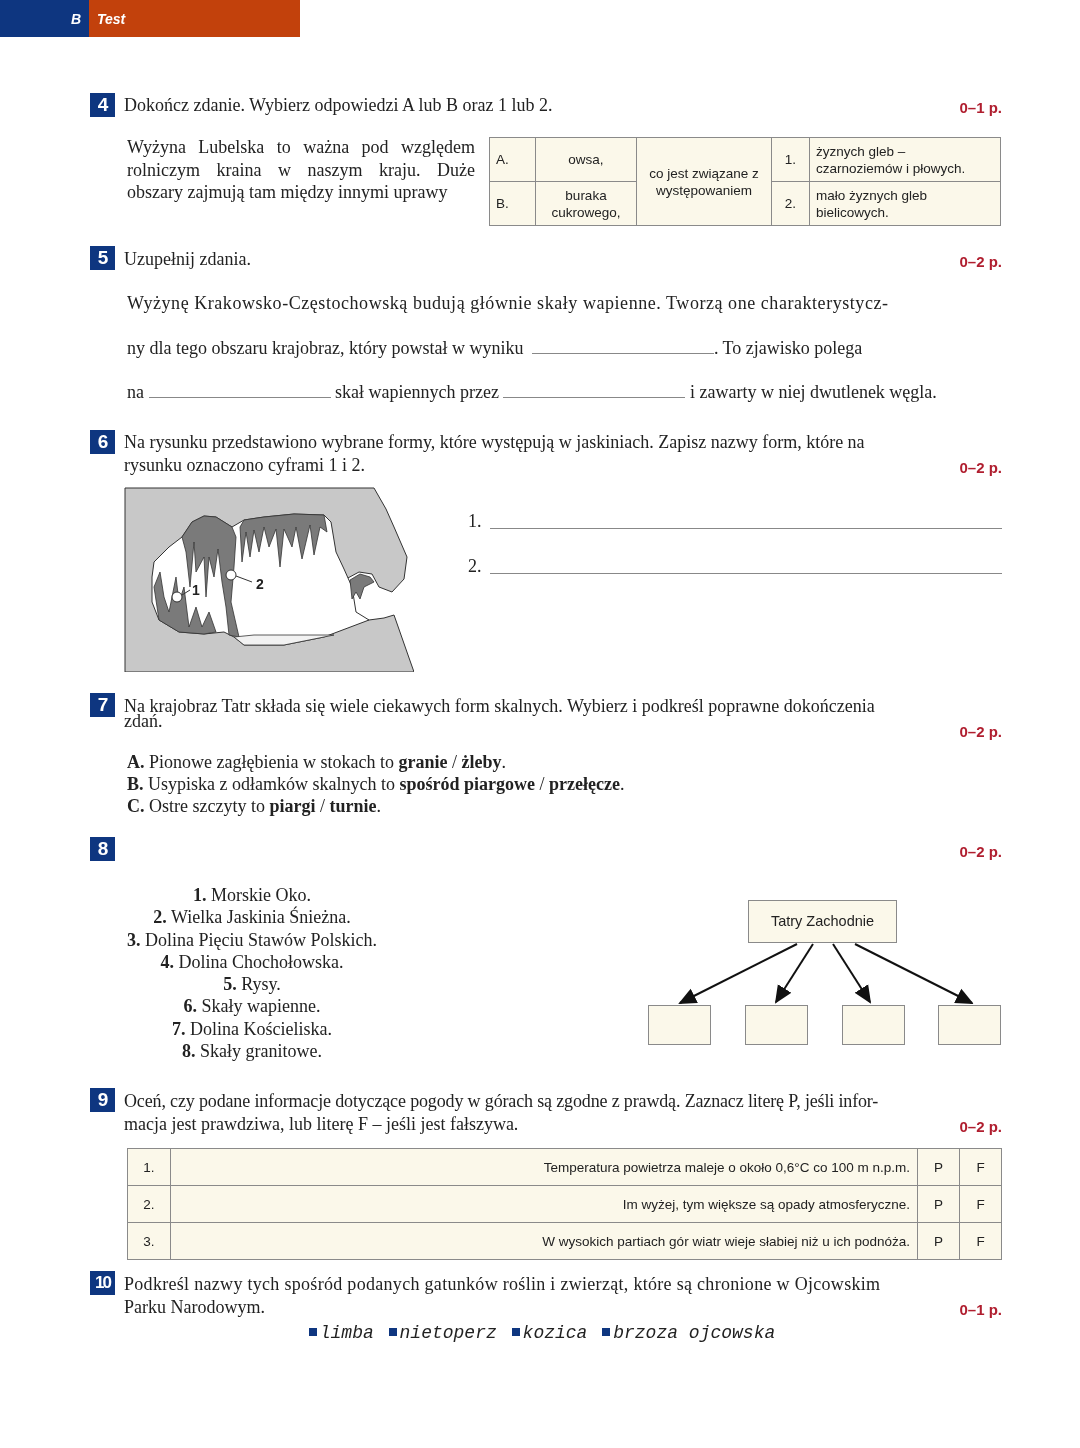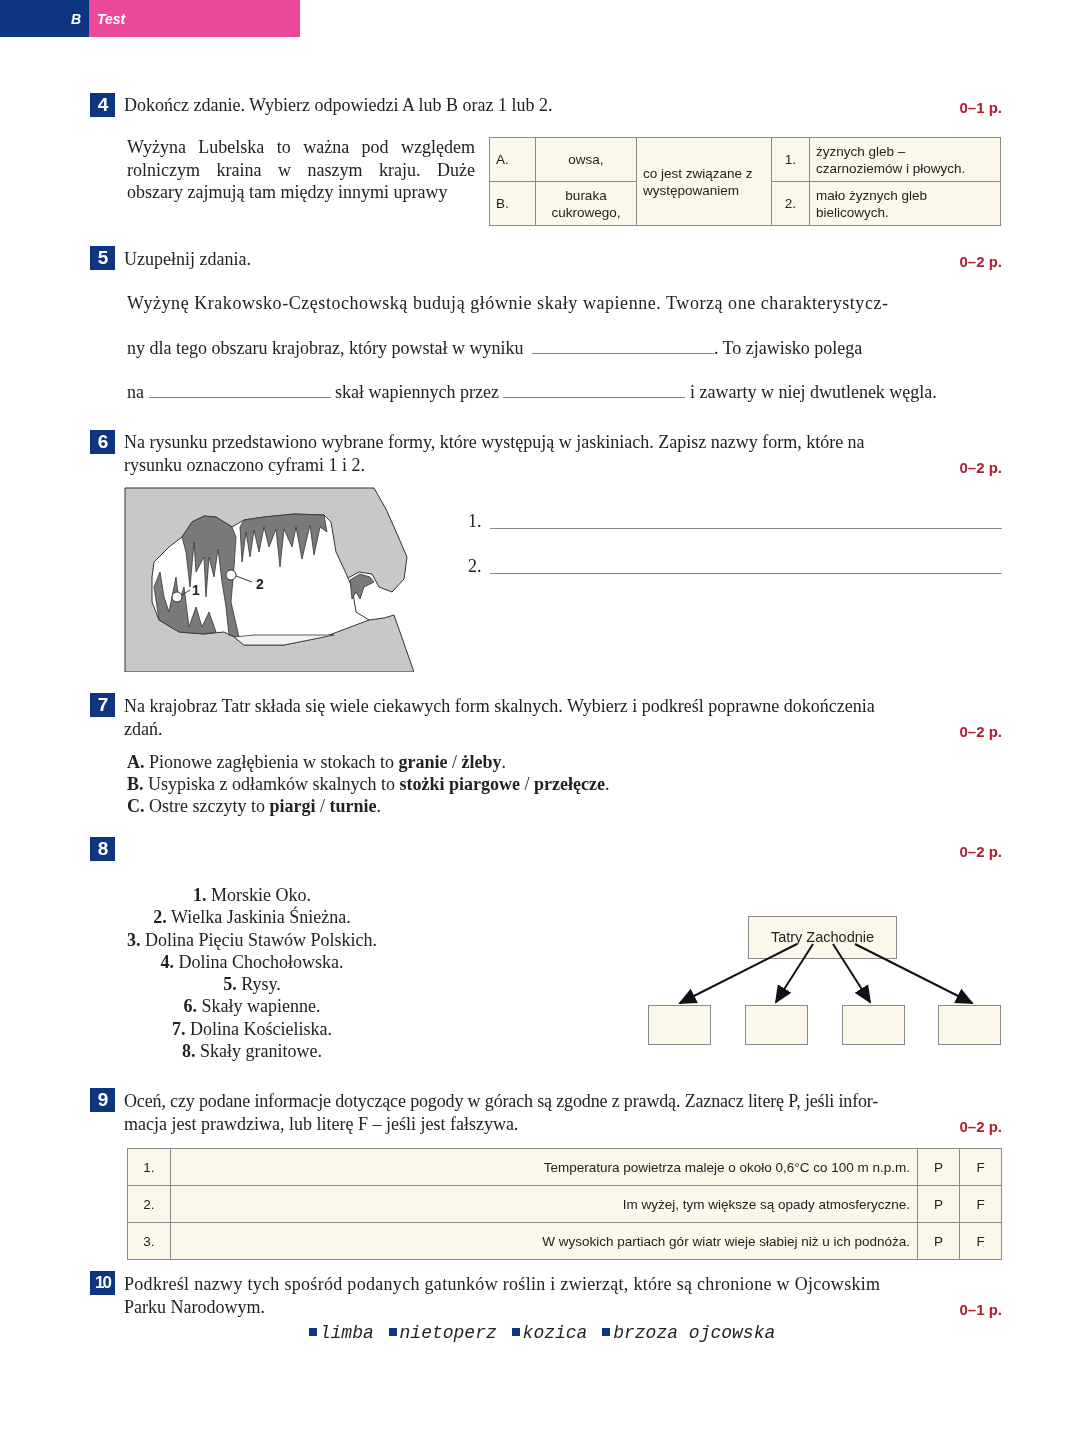--- a/index.html
+++ b/index.html
@@ -1,21 +1,21 @@
 <!DOCTYPE html>
 <html><head>
 <meta charset="utf-8">
 <style>
   * { box-sizing: border-box; margin: 0; padding: 0; }
   html, body { width: 1080px; height: 1448px; background: #ffffff; }
   body { position: relative; font-family: "DejaVu Serif", "Liberation Serif", serif; color: #222; overflow: hidden; }
 
   
   .hdr-blue { position: absolute; left: 0; top: 0; width: 89px; height: 37px; background: #0e3680; }
-  .hdr-green { position: absolute; left: 89px; top: 0; width: 211px; height: 37px; background: #ec4899; }
+  .hdr-green { position: absolute; left: 89px; top: 0; width: 211px; height: 37px; background: #c2410c; }
   .hdr-letter { position: absolute; right: 8px; top: 11px; color: #fff; font: italic bold 14px "Liberation Sans", sans-serif; }
   .hdr-test { position: absolute; left: 8px; top: 11px; color: #fff; font: italic bold 14px "Liberation Sans", sans-serif; }
 
   .task { position: absolute; left: 90px; width: 912px; }
   .num { position: absolute; left: 0; top: 0; width: 25px; height: 24px; background: #0e3680; color: #fff;
          font: bold 19px "Liberation Sans", sans-serif; text-align: center; line-height: 24px; letter-spacing: -1px; }
   .q { position: absolute; left: 34px; font-size: 18px; line-height: 23px; font-family: "Liberation Serif", "DejaVu Serif", serif; }
   .pts { position: absolute; right: 0; font: bold 15px "Liberation Sans", sans-serif; color: #b01e2f; }
 
   
@@ -31,21 +31,21 @@
   .cave { position: absolute; left: 124px; top: 487px; width: 290px; height: 185px; }
   .ans-row { position: absolute; left: 468px; width: 534px; font-size: 18px; font-family: "Liberation Serif", serif; }
   .ans-row .ln { position: absolute; left: 22px; right: 0; top: 17px; border-bottom: 1px solid #888; }
 
   
   .opt { position: absolute; left: 127px; font-size: 18px; font-family: "Liberation Serif", serif; line-height: 22px; }
 
   
   .list8 { position: absolute; left: 127px; top: 884px; font-size: 18px; line-height: 22.3px; font-family: "Liberation Serif", serif; list-style: none; text-align: center; }
   .box { position: absolute; background: #fbf8ea; border: 1.5px solid #8a8a8a; }
-  .diag-root { left: 748px; top: 900px; width: 149px; height: 43px; font: 14.5px "Liberation Sans", sans-serif; text-align: center; line-height: 41px; margin-top: 16px; }
+  .diag-root { left: 748px; top: 900px; width: 149px; height: 43px; font: 14.5px "Liberation Sans", sans-serif; text-align: center; line-height: 41px; }
 
   
   .t9-table { position: absolute; left: 127px; top: 1148px; width: 875px; border-collapse: collapse; background: #fbf8ea; font-family: "Liberation Sans", sans-serif; font-size: 13.5px; }
   .t9-table td { border: 1.5px solid #8a8a8a; height: 37px; padding: 0 7px; text-align: right; }
   .t9-table td.c { text-align: center; padding: 0; }
 
   
   .species { position: absolute; left: 0; width: 1080px; top: 1323px; text-align: center; font-size: 18px; font-style: italic; font-family: Liberation Mono, monospace; }
   .sq { display: inline-block; width: 8px; height: 8px; background: #0e3680; margin: 0 3px 0 4px; vertical-align: 2px; }
 </style>
@@ -63,21 +63,21 @@
   <div class="num">4</div>
   <div class="q" style="top:1px">Dokończ zdanie. Wybierz odpowiedzi A lub B oraz 1 lub 2.</div>
   <div class="pts" style="top:6px">0–1 p.</div>
 </div>
 <div class="t4-text">Wyżyna Lubelska to ważna pod względem rolniczym kraina w naszym kraju. Duże obszary zajmują tam między innymi uprawy</div>
 <table class="t4-table">
   <tbody>
       <tr style="height:44px">
     <td style="width:46px">A.</td>
     <td style="width:101px;text-align:center">owsa,</td>
-    <td rowspan="2" style="width:135px;">co jest związane z występowaniem</td>
+    <td rowspan="2" style="width:135px;text-align:center">co jest związane z występowaniem</td>
     <td style="width:38px;text-align:center">1.</td>
     <td style="width:191px">żyznych gleb – czarnoziemów i płowych.</td>
   </tr>
   <tr style="height:44px">
     <td>B.</td>
     <td style="text-align:center">buraka cukrowego,</td>
     <td style="text-align:center">2.</td>
     <td>mało żyznych gleb bielicowych.</td>
   </tr>
 </tbody>
@@ -127,32 +127,32 @@
   <div class="ln"></div>
 </div>
 <div class="ans-row" style="top:556px">
   <span>2.</span>
   <div class="ln"></div>
 </div>
 
 <div class="task" style="top:693px;height:50px">
   <div class="num">7</div>
   <div class="q" style="top:2px;white-space:nowrap">Na krajobraz Tatr składa się wiele ciekawych form skalnych. Wybierz i podkreśl poprawne dokończenia</div>
-  <div class="q" style="top:25px">zdań.</div>
+  <div class="q" style="top:17px">zdań.</div>
   <div class="pts" style="top:30px">0–2 p.</div>
 </div>
 <div class="opt" style="top:751px">
   <b>A.</b>
   <span>Pionowe zagłębienia w stokach to</span>
   <b>granie</b><span> / </span><b>żleby</b><span>.</span>
 </div>
 <div class="opt" style="top:773px">
   <b>B.</b>
   <span>Usypiska z odłamków skalnych to</span>
-  <b>stożki piargowe</b><span> / </span><b>przełęcze</b><span>.</span>
+  <b>spośród piargowe</b><span> / </span><b>przełęcze</b><span>.</span>
 </div>
 <div class="opt" style="top:795px">
   <b>C.</b>
   <span>Ostre szczyty to</span>
   <b>piargi</b><span> / </span><b>turnie</b><span>.</span>
 </div>
 
 <div class="task" style="top:837px;height:30px">
   <div class="num">8</div>
   <div class="pts" style="top:6px">0–2 p.</div>

